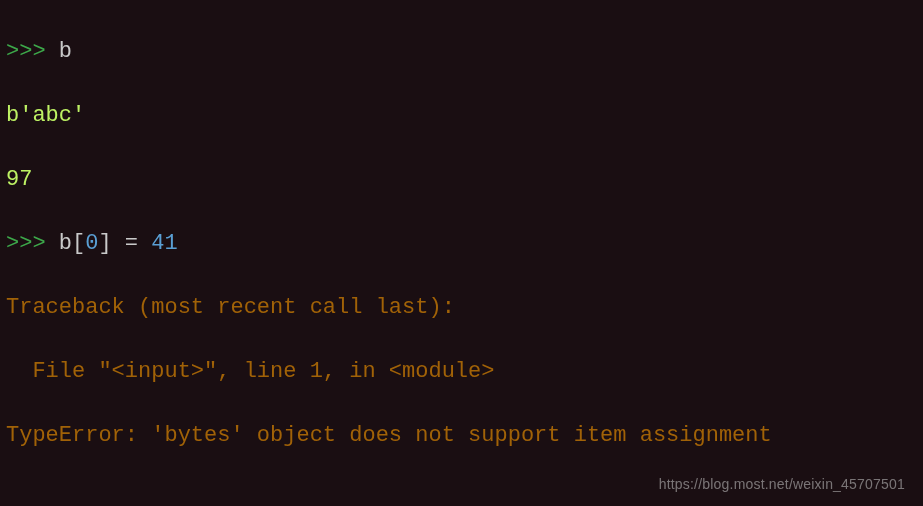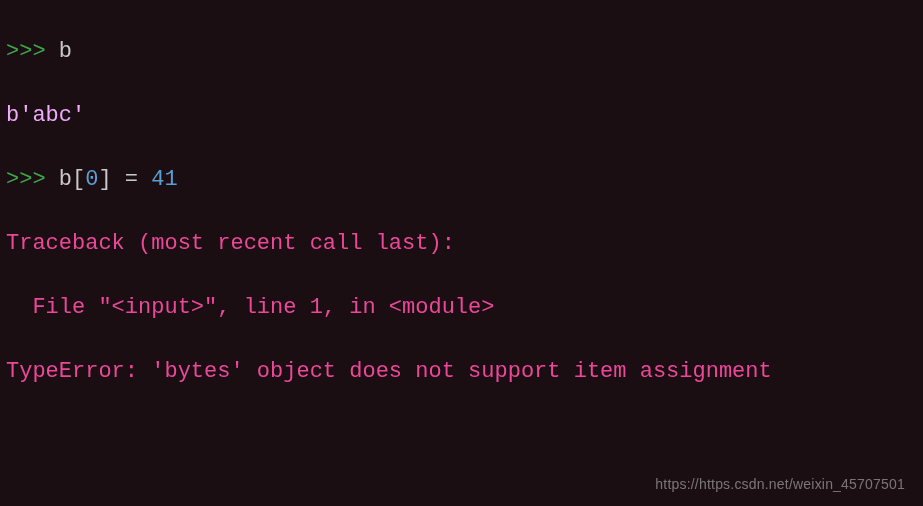--- a/index.html
+++ b/index.html
@@ -15,43 +15,44 @@
   }
   .terminal {
     padding: 4px 6px;
     white-space: pre;
   }
   .line { display: block; }
   .prompt { color: #3da84a; }
   .ident  { color: #c9c9c9; }
   .punct  { color: #c9c9c9; }
   .num    { color: #5a9fd4; }
-  .out    { color: #f0abfc; }
-  .err    { color: #ec4899; }
+  .out    { color: #bef264; }
+  .err    { color: #a16207; }
   .watermark {
     position: absolute;
     right: 18px;
     bottom: 6px;
     font-family: Arial, sans-serif;
     font-size: 14px;
     color: rgba(200,200,200,0.55);
     letter-spacing: 0.2px;
   }
 </style>
 </head>
 <body>
 
 <div class="terminal">
 <span class="line"><span class="prompt">&gt;&gt;&gt; </span><span class="ident">b</span></span>
 <span class="line out">b'abc'</span>
+<span class="line out">97</span>
 <span class="line"><span class="prompt">&gt;&gt;&gt; </span><span class="ident">b</span><span class="punct">[</span><span class="num">0</span><span class="punct">] = </span><span class="num">41</span></span>
 <span class="line err">Traceback (most recent call last):</span>
 <span class="line err">  File "&lt;input&gt;", line 1, in &lt;module&gt;</span>
 <span class="line err">TypeError: 'bytes' object does not support item assignment</span>
 
 
 
 
 
 
 </div>
 
-<div class="watermark">https://https.csdn.net/weixin_45707501</div>
+<div class="watermark">https://blog.most.net/weixin_45707501</div>
 
 </body></html>

